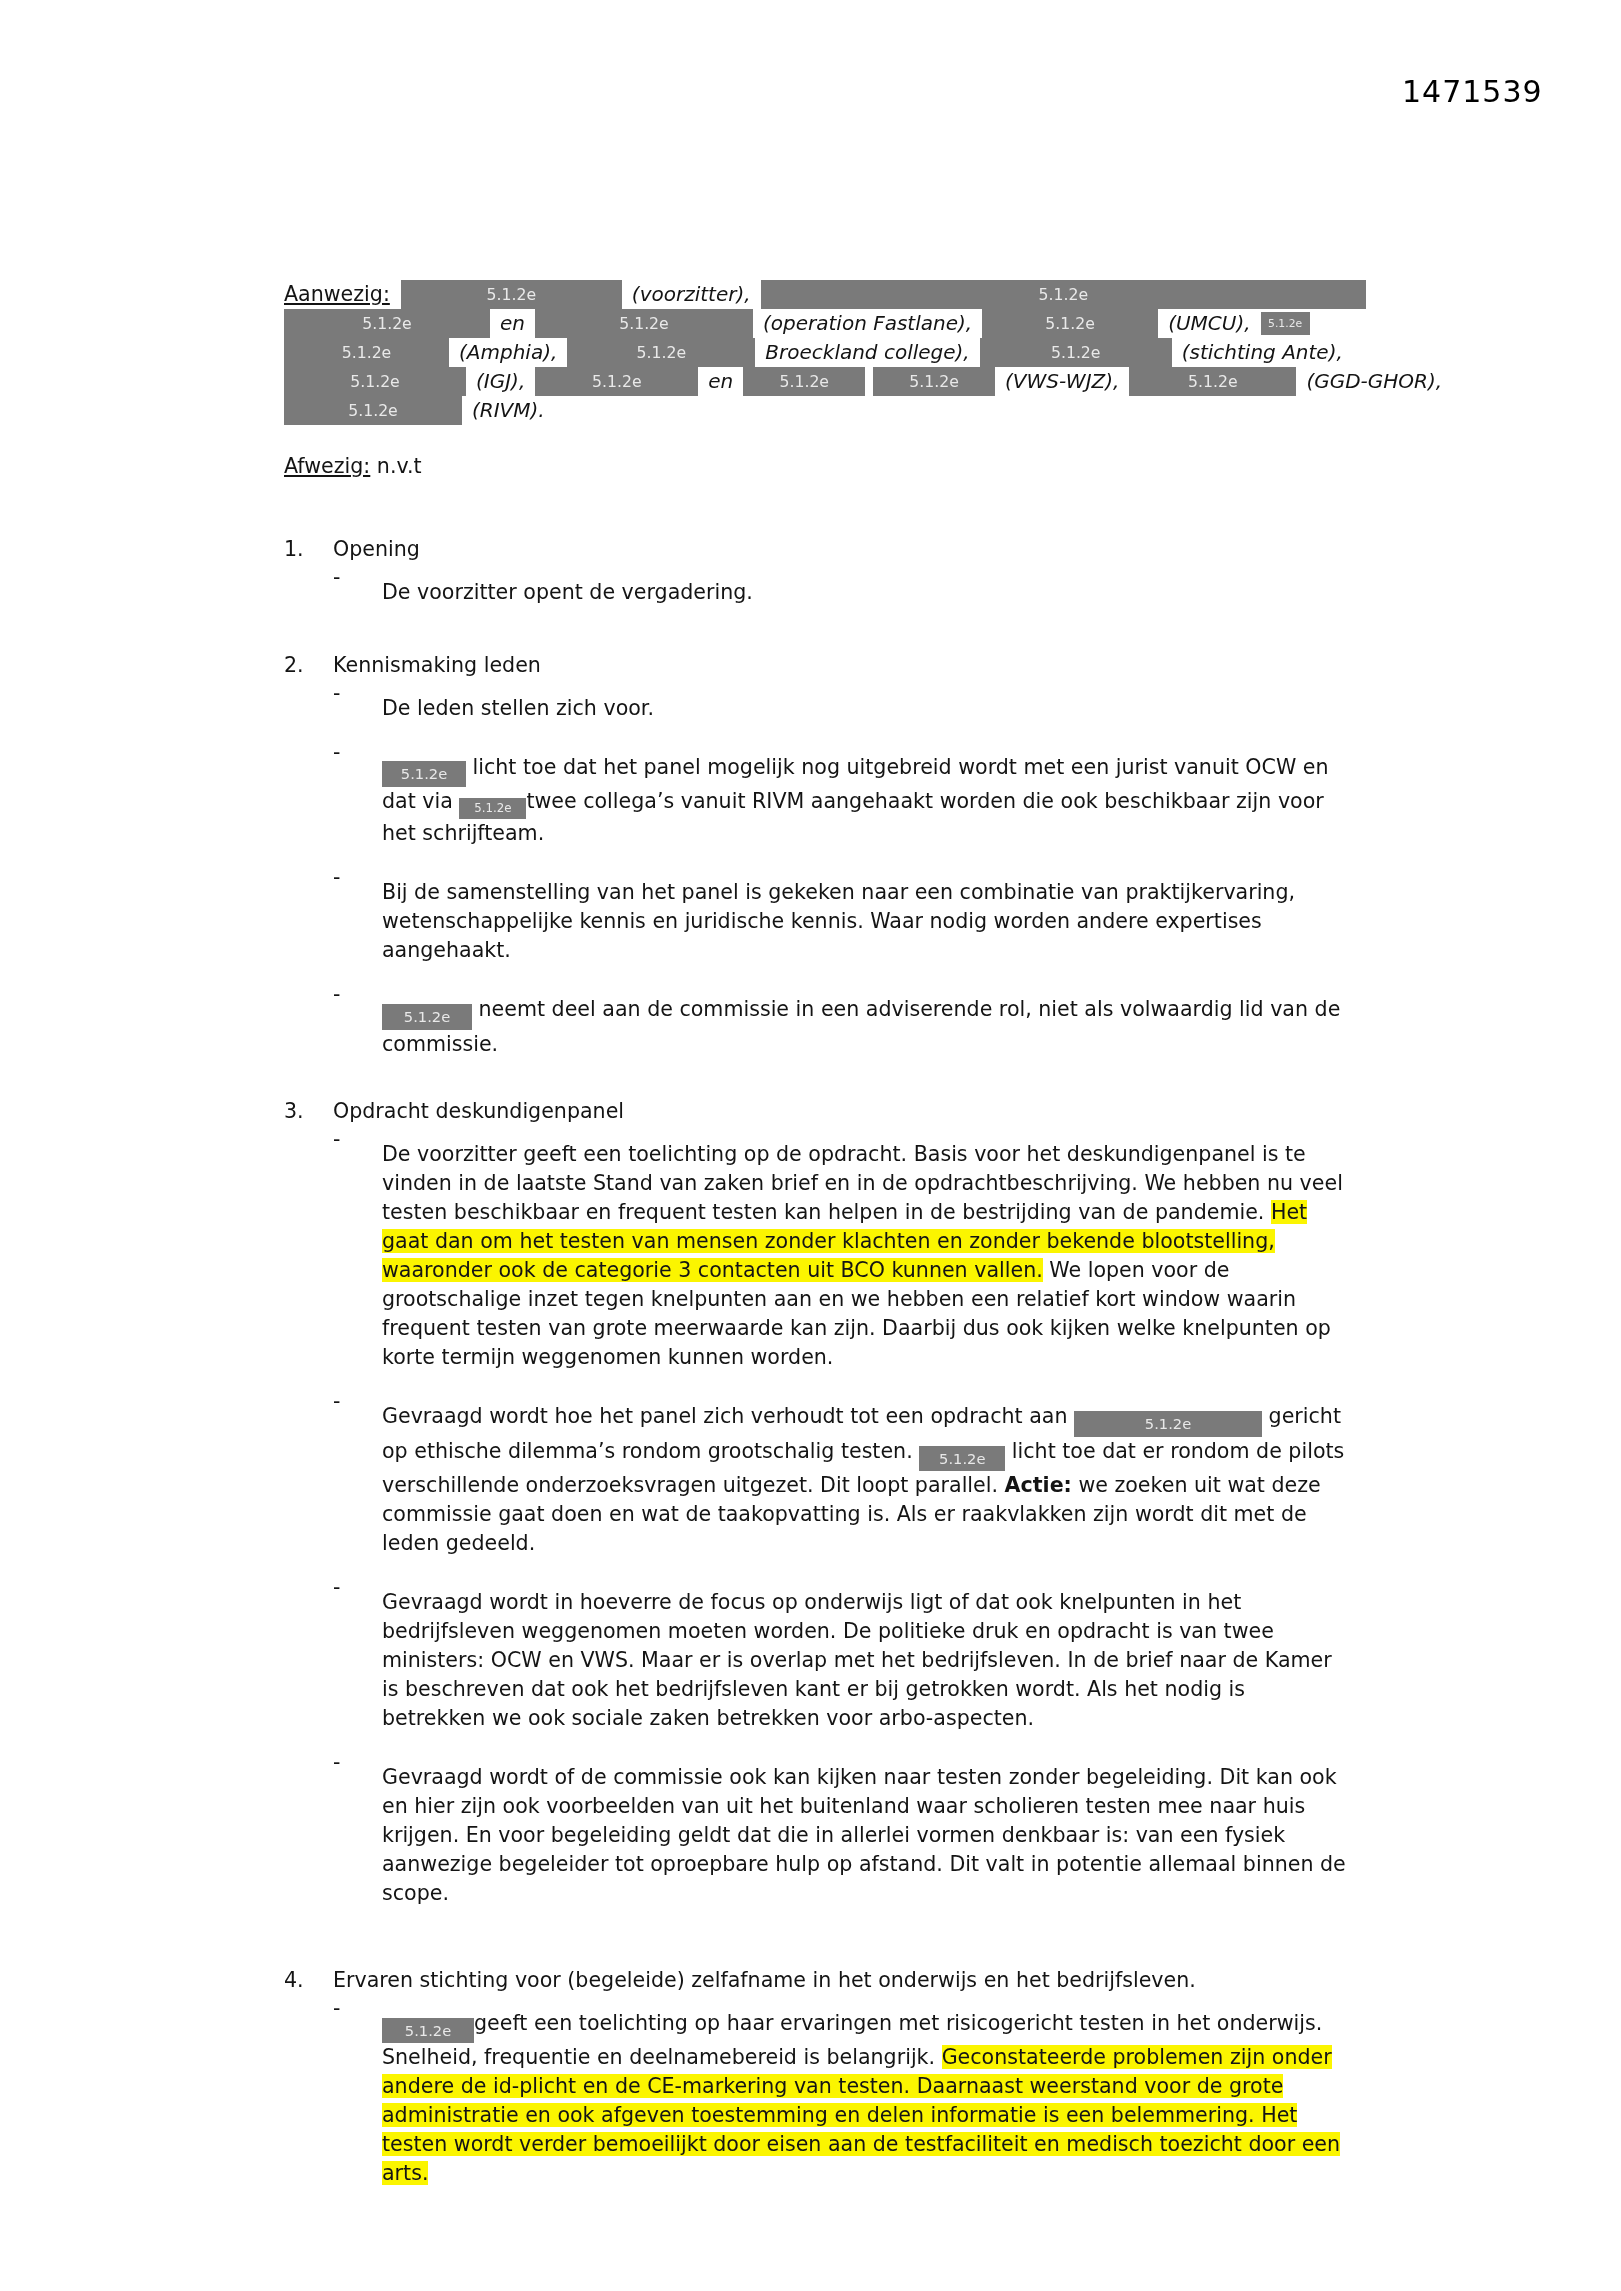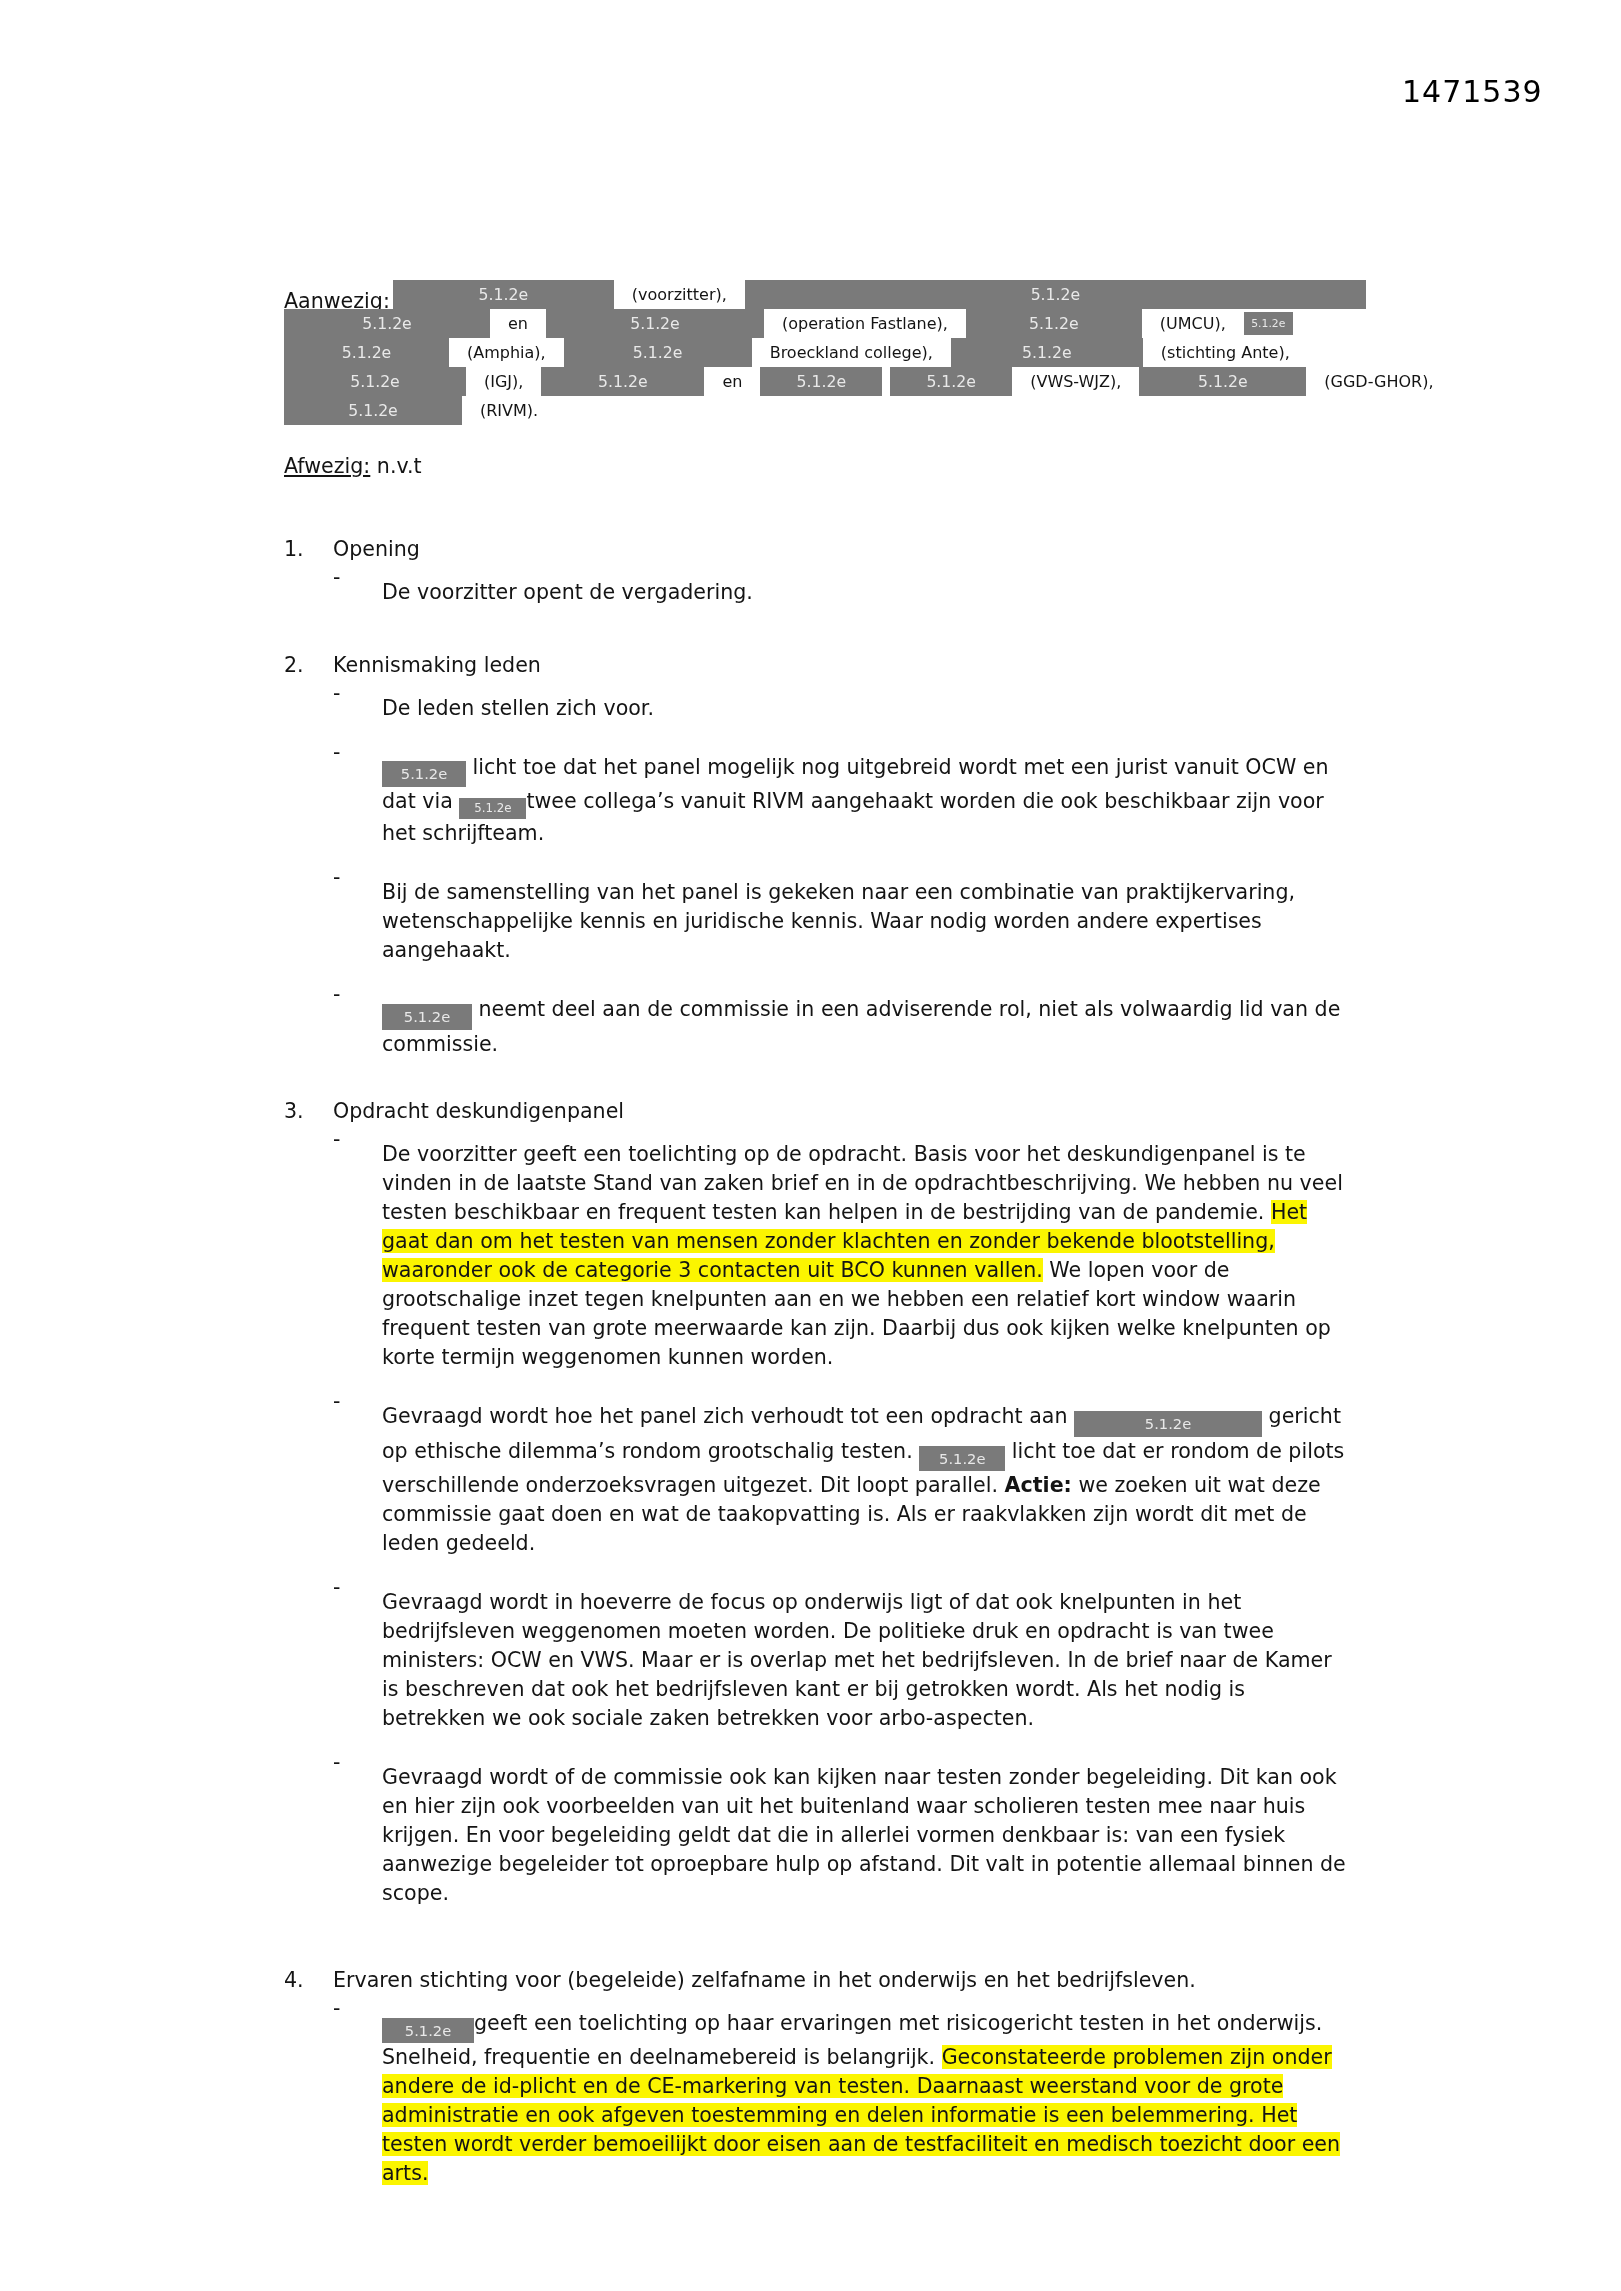--- a/index.html
+++ b/index.html
@@ -19,23 +19,23 @@
     position:absolute;left:284px;top:280px;width:1082px;
   }
   .title{
     font-size:22px;font-weight:bold;line-height:30px;
     margin:0 0 23.5px 0;width:1073px;
   }
   
   .att-line{display:flex;align-items:stretch;height:29px;}
   .att-label{
     text-decoration:underline;font-size:20.6px;line-height:29px;
-    padding-right:3px;flex:none;margin-top:7px;
+    padding-right:11px;flex:none;
   }
-  .att-text{font-size:16px;line-height:29px;padding:0 18px;white-space:pre;flex:none;}
+  .att-text{font-size:20px;line-height:29px;padding:0 10px;white-space:pre;flex:none;font-style:italic;}
   .red-att{
     background:var(--red-bg,#7a7a7a);color:var(--red-fg,#e9e9e9);
     font-size:15.7px;display:flex;align-items:center;justify-content:center;
     flex:none;margin:0;
   }
   .red-att.grow{flex:1;}
   .red-att.small{
     font-size:10.8px;height:23.5px;align-self:center;
   }
   .absence{margin:26.5px 0 0 0;font-size:20.6px;line-height:28px;}

